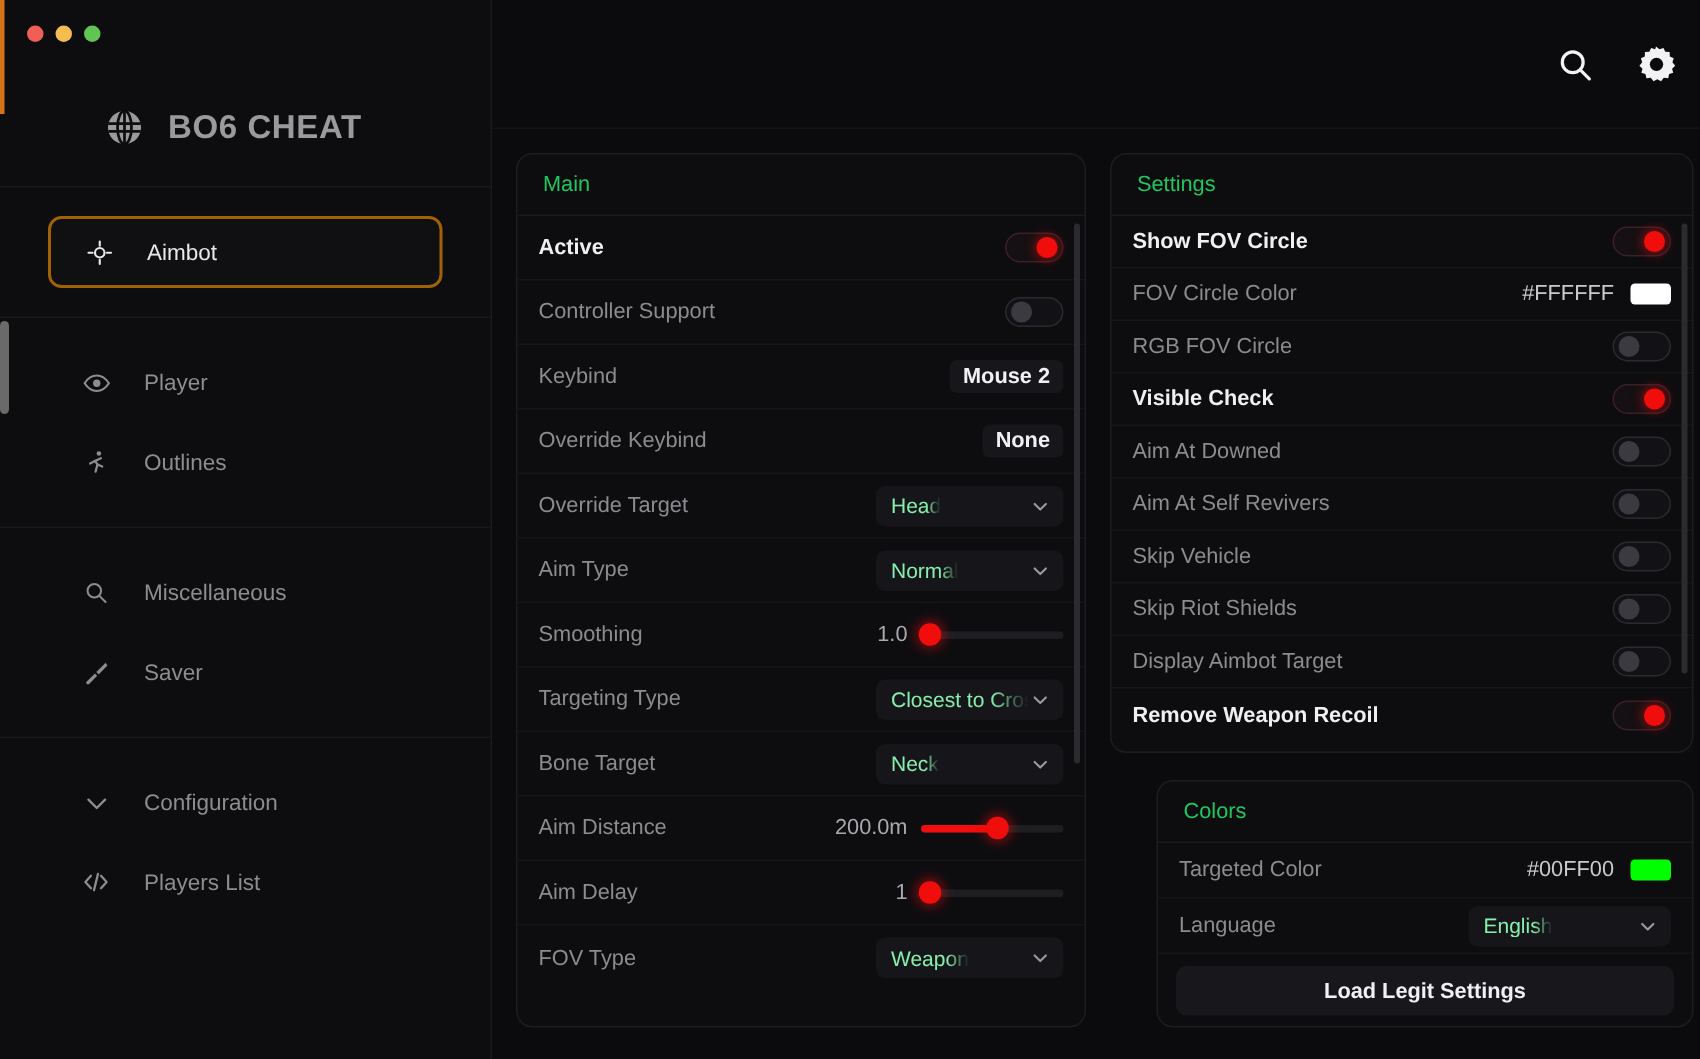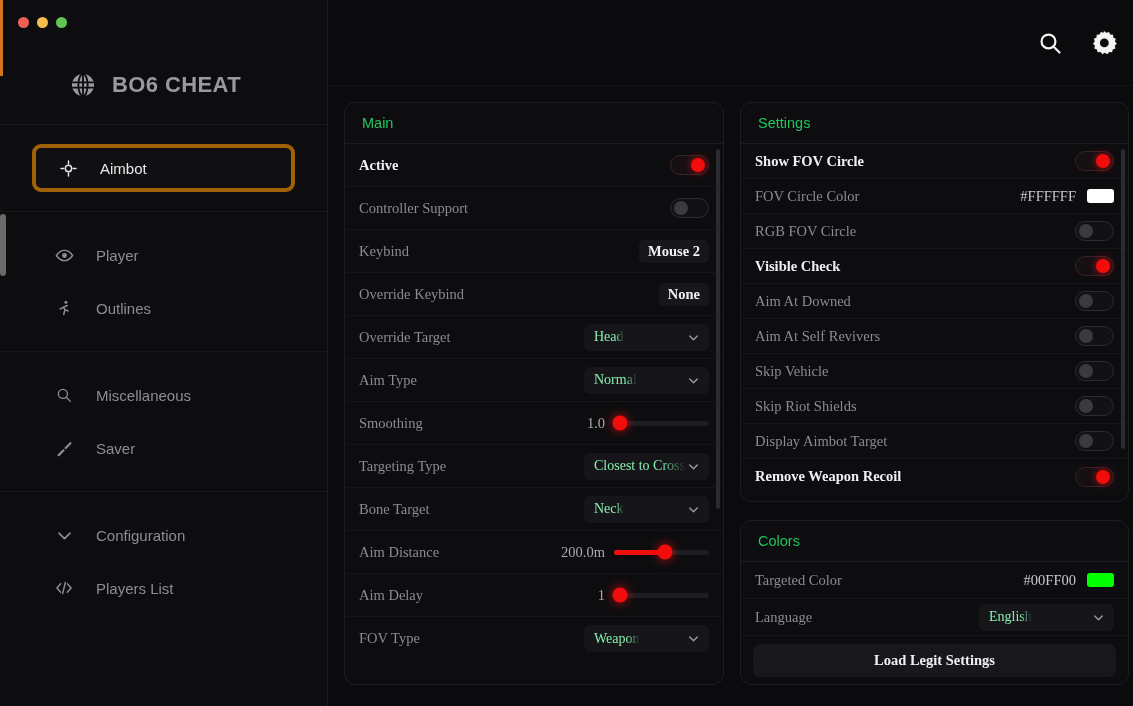--- a/index.html
+++ b/index.html
@@ -81,21 +81,21 @@
     height: 48px;
     margin: 5px 32px;
     padding: 0 22px;
     gap: 22px;
     border-radius: 9px;
     color: #8d8d91;
     font-size: 15px;
     cursor: pointer;
   }
   .nav-item.active {
-    border: 4px solid #a16207;
+    border: 2px solid #a16207;
     background: #101013;
     color: #e8e8ea;
   }
   .nav-icon { width: 20px; height: 20px; display: flex; align-items: center; justify-content: center; flex: none; }
   .nav-icon svg { display: block; }
 
   
   .content {
     position: relative;
     flex: 1;
@@ -133,21 +133,21 @@
     position: relative;
   }
   .panel-head {
     height: 41px;
     display: flex; align-items: center;
     padding: 0 17px;
     color: #22c55e;
     font-size: 14.5px;
     border-bottom: 1px solid #1b1b1f;
   }
-  .panel-body { position: relative; font-family: Liberation Serif, serif; }
+  .panel-body { position: relative; }
   .panel.scrollable .panel-body { overflow: hidden; }
 
   .scrollbar {
     position: absolute;
     right: 3px;
     width: 4px;
     border-radius: 2px;
     background: #2a2a2f;
     z-index: 5;
   }
@@ -645,21 +645,21 @@
                 <div class="toggle on">
                     <span class="knob"></span>
                   </div>
               </div>
             </div>
 
           </div>
           <div class="scrollbar" style="top:46px; height:300px;"></div>
         </div>
 
-        <div class="panel" style="height:165px;">
+        <div class="panel" style="height:165px;margin-left:31px;">
           <div class="panel-head">Colors</div>
           <div class="panel-body">
 
             <div class="row" style="height:37px">
               <span class="row-label">Targeted Color</span>
               <div class="row-right">
                 <span class="hexval">#00FF00</span>
                 <span class="swatch" style="background:#00FF00"></span>
               </div>
             </div>

